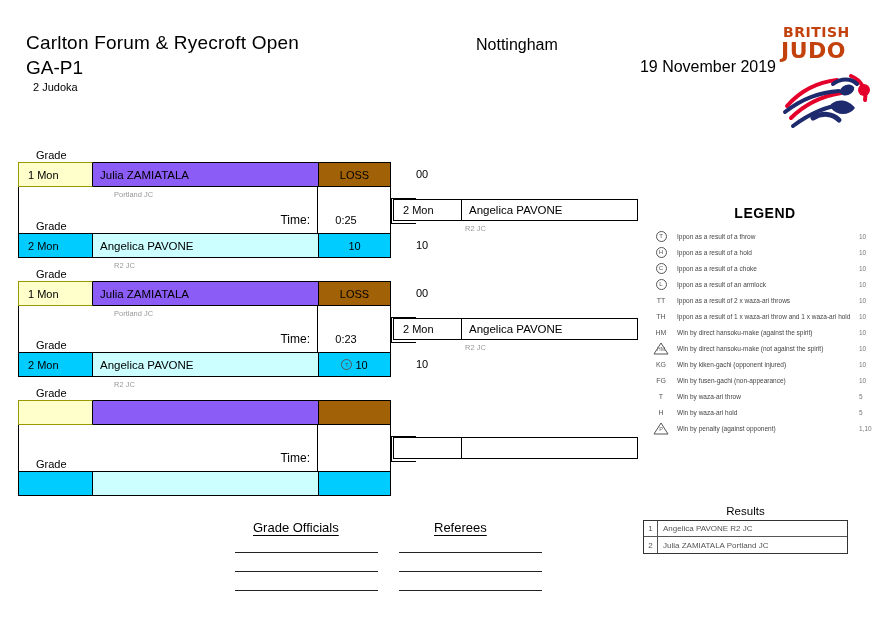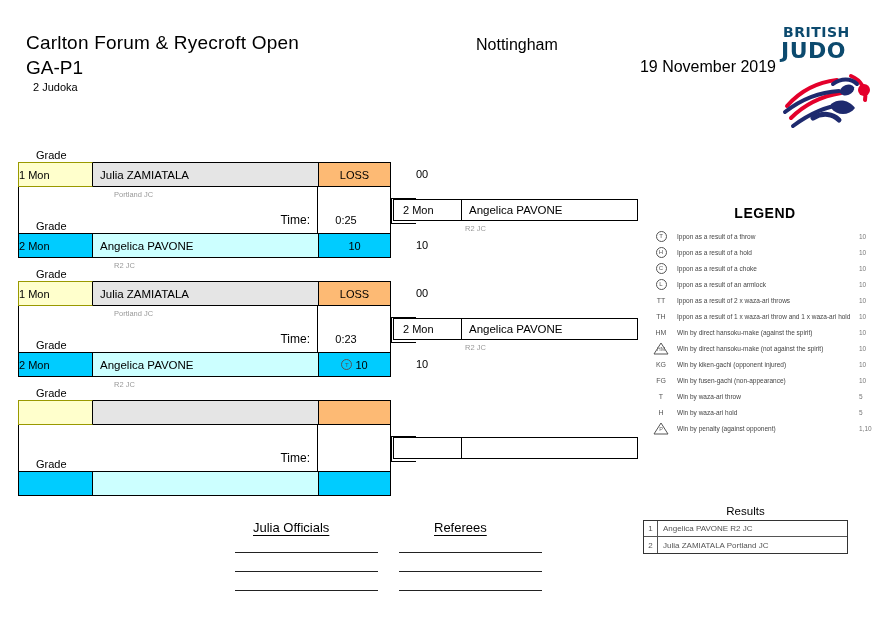--- a/index.html
+++ b/index.html
@@ -34,50 +34,50 @@
   }
   #hdr-date {
     left: 476px; top: 55px; width: 300px;
     font-size: 16px; line-height: 23px; text-align: right;
   }
 
   
   #logo { left: 775px; top: 22px; width: 100px; height: 112px; }
   #logo .lg1, #logo .lg2 {
     font-family: "DejaVu Sans", sans-serif;
-    font-weight: bold; color:#0c4a6e; letter-spacing:.5px;
+    font-weight: bold; color:#c2410c; letter-spacing:.5px;
   }
   #logo .lg1 { position:absolute; left:8px; top:2px; font-size:14px; }
   #logo .lg2 { position:absolute; left:6px; top:16px; font-size:22px; }
   #logo svg { position:absolute; left:0; top:38px; }
   .grade-lbl {
     font-size: 11px; color:#000;
   }
   .row {
     position:absolute; left:0; width:373px; height:25px;
     display:flex;
   }
   .cell-grade {
     width: 75px; border:1px solid #000;
-    display:flex; align-items:center; 
+    display:flex; align-items:center; padding-left:9px;
     font-size:11px;
   }
   .cell-name {
     flex:1; border:1px solid #000; border-left:0;
     display:flex; align-items:center; padding-left:7px;
     font-size:11.5px;
   }
   .cell-score {
     width: 72px; border:1px solid #000; border-left:0;
     display:flex; align-items:center; justify-content:center;
     font-size:11px; gap:3px;
   }
   .r-yellow .cell-grade { background:#ffffcc; border-color:#999900 #000 #999900 #999900; }
-  .r-yellow .cell-name  { background:#e5e5e5; }
-  .r-yellow .cell-score { background:#fdba74; }
+  .r-yellow .cell-name  { background:#8b5cf6; }
+  .r-yellow .cell-score { background:#a16207; }
   .r-cyan .cell-grade { background:#00ccff; }
   .r-cyan .cell-name  { background:#ccffff; }
   .r-cyan .cell-score { background:#00ccff; }
 
   .club {
     position:absolute; font-size:7.5px; color:#999; left:96px;text-align:right;
   }
   .mid {
     position:absolute; left:0; width:373px;
     border-left:1px solid #000; border-right:1px solid #000;
@@ -391,21 +391,21 @@
             </svg>
             <span>P</span>
           </span>
         </div>
         <div class="lg-txt">Win by penalty (against opponent)</div>
         <div class="lg-val">1,10</div>
       </div>
     </div>
 </div>
 
-<div class="abs off-head" style="left:253px; top:520px;">Julia Officials</div>
+<div class="abs off-head" style="left:253px; top:520px;">Grade Officials</div>
 <div class="abs off-line" style="left:235px; top:552px; width:143px;"></div>
 <div class="abs off-line" style="left:235px; top:571px; width:143px;"></div>
 <div class="abs off-line" style="left:235px; top:590px; width:143px;"></div>
 
 <div class="abs off-head" style="left:434px; top:520px;text-align:right;">Referees</div>
 <div class="abs off-line" style="left:399px; top:552px; width:143px;"></div>
 <div class="abs off-line" style="left:399px; top:571px; width:143px;"></div>
 <div class="abs off-line" style="left:399px; top:590px; width:143px;"></div>
 
 <div class="abs" id="results">

